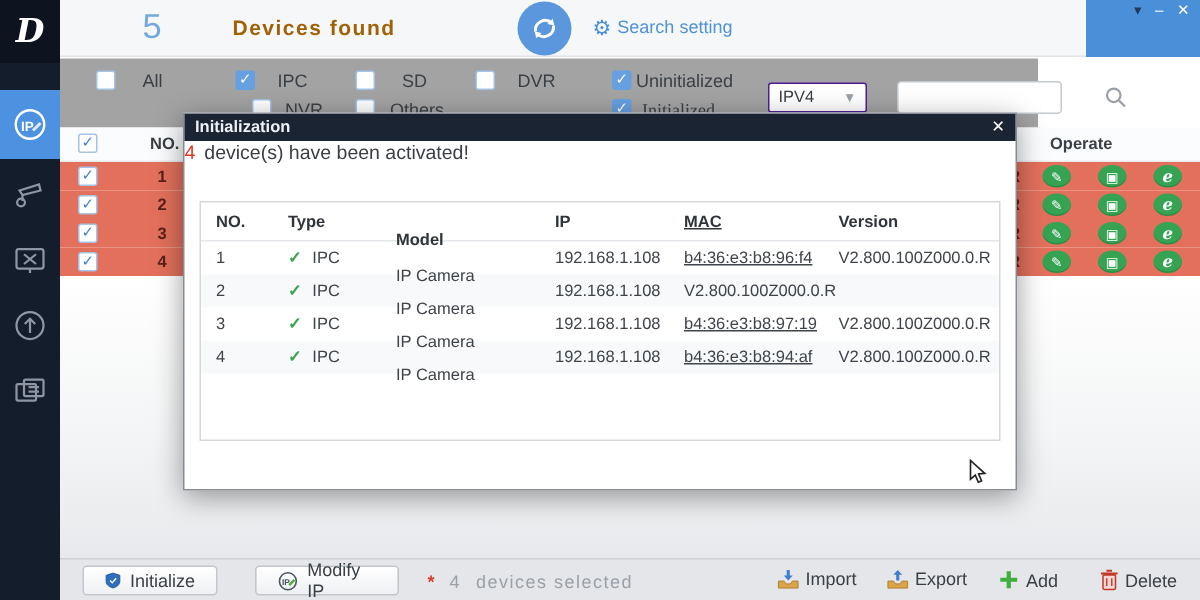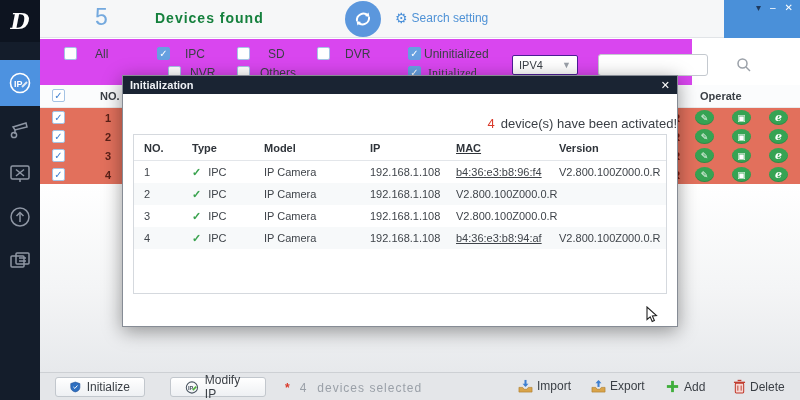--- a/index.html
+++ b/index.html
@@ -10,31 +10,31 @@
   .sidebar { position:absolute; left:0; top:0; width:40px; height:400px; background:#141d2b; z-index:5; }
   .logo-box { height:42px; display:flex; align-items:center; justify-content:center; background:#0d1420; }
   .logo-glyph { color:#fff; font-family:"DejaVu Serif", serif; font-style:italic; font-weight:bold; font-size:22px; line-height:1; }
   .nav-item { width:40px; height:42px; display:flex; align-items:center; justify-content:center; }
   .nav-item.active { background:#4d92e0; height:46px; }
   .nav-stack { position:absolute; top:60px; left:0; width:40px; display:flex; flex-direction:column; gap:2px; }
 
   
   .header { position:absolute; left:40px; top:0; width:760px; height:38px; background:#f6f7f8; border-bottom:1px solid #e1e4e7; }
   .dev-count { position:absolute; left:55px; top:4px; font-size:23px; color:#74a9de; }
-  .dev-title { position:absolute; left:115px; top:10px; font-size:14px; font-weight:bold; color:#15803d; letter-spacing:1px;text-align:right; }
+  .dev-title { position:absolute; left:115px; top:10px; font-size:14px; font-weight:bold; color:#a16207; letter-spacing:1px;text-align:right; }
   .refresh-btn { position:absolute; left:305px; top:1px; width:36px; height:36px; border-radius:50%; background:#5b97dd; display:flex; align-items:center; justify-content:center; cursor:pointer; }
   .search-setting { position:absolute; left:355px; top:11px; display:flex; align-items:center; gap:4px; color:#4f92d6; font-size:12px; cursor:pointer; }
   .gear-glyph { font-size:14px; color:#4a90d9; line-height:1; }
   .win-controls { position:absolute; right:0; top:0; width:76px; height:38px; background:#4a90d9; display:flex; justify-content:flex-end; align-items:flex-start; gap:9px; padding:2px 7px 0 0; }
   .win-controls span { color:#fff; font-size:10px; line-height:12px; cursor:pointer; }
   .win-controls .menu-caret { color:#173push; }
   .win-controls .menu-caret { color:#1e3a5f; }
 
   
-  .filterbar { position:absolute; left:40px; top:39px; width:652px; height:46px; background:#d946ef; }
+  .filterbar { position:absolute; left:40px; top:39px; width:652px; height:46px; background:#a3a3a3; }
   .cb { position:absolute; width:13px; height:13px; border:1px solid #a5c3e4; background:#fff; border-radius:2px; font-size:10px; line-height:12px; text-align:center; cursor:pointer; color:transparent; }
   .cb.on-blue { background:#66a0e0; border-color:#66a0e0; color:#fff; }
   .cb.on-white { color:#3d7fd0; }
   .flabel { position:absolute; font-size:12px; color:#3b4046; }
   .ipv-select { position:absolute; left:472px; top:16px; width:66px; height:20px; background:#fff; border:1px solid #4c1d95; border-radius:2px; font-size:11px; color:#3b4046; display:flex; align-items:center; justify-content:space-between; padding:0 6px; cursor:pointer; }
   .caret { color:#9aa0a8; font-size:9px; }
   .search-box { position:absolute; left:558px; top:15px; width:110px; height:22px; background:#fff; border:1px solid #c4c9cf; border-radius:3px; font-size:11px; padding:0 6px; color:#3b4046; }
   .mag-btn { position:absolute; left:692px; top:15px; width:24px; height:22px; display:flex; align-items:center; justify-content:center; cursor:pointer; }
 
   
@@ -57,29 +57,29 @@
   .sel-info { position:absolute; left:245px; top:8px; font-size:12px; display:flex; gap:10px; }
   .star { color:#d93a2b; font-weight:bold; }
   .sel-num, .sel-txt { color:#9aa0a8; letter-spacing:1px; }
   .tool-link { position:absolute; top:6px; display:flex; align-items:center; gap:4px; font-size:12px; color:#3a3f45; cursor:pointer; }
 
   
   .modal { position:absolute; left:122px; top:75px; width:556px; height:252px; background:#fff; border:1px solid #868c95; box-shadow:0 4px 18px rgba(0,0,0,.4); z-index:10; }
   .modal-titlebar { height:18px; background:#1a2433; display:flex; align-items:center; justify-content:space-between; padding:0 7px; }
   .modal-title { color:#eef1f5; font-size:11px; font-weight:bold; }
   .modal-close { color:#fff; font-size:11px; cursor:pointer; line-height:1; }
-  .modal-msg { position:absolute; top:40px; left:0; width:100%; text-align:right; font-size:13px; color:#3a3f45; }
+  .modal-msg { position:absolute; top:18px; left:0; width:100%; text-align:left; font-size:13px; color:#3a3f45; }
   .msg-count { color:#d93a2b; margin-right:6px; }
   .m-table { position:absolute; left:10px; right:10px; top:58px; height:160px; border:1px solid #d5d9de; background:#fff; overflow:hidden; }
   .m-row { display:flex; height:22px; line-height:22px; font-size:11px; color:#3f444a; }
   .m-row.alt { background:#f7f9fa; }
   .m-head { height:26px; line-height:26px; font-weight:bold; color:#2f343a; border-bottom:1px solid #e3e6ea; }
   .c1 { width:58px; padding-left:10px; }
   .c2 { width:72px; }
-  .c3 { width:106px; }
+  .c3 { width:106px;margin-top:12px; }
   .c4 { width:86px; }
   .c5 { width:103px;text-decoration:underline; }
   .c6 { flex:1; }
   .chk { color:#3aa34f; font-weight:bold; margin-right:7px; }
   .finish-btn { position:absolute; right:14px; bottom:7px; width:64px; height:20px; background:linear-gradient(#fdfdfd,#e8ebee); border:1px solid #a8b0b8; border-radius:3px; font-size:12px; color:#33383e; display:flex; align-items:center; justify-content:center; cursor:pointer; }
   .cursor-arrow { position:absolute; right:18px; bottom:2px; z-index:12; }
 </style>
 </head>
 <body>
 
@@ -334,20 +334,21 @@
         <span class="c2"><span class="chk">✓</span><span>IPC</span></span>
         <span class="c3">IP Camera</span>
         <span class="c4">192.168.1.108</span>
         <span class="c6">V2.800.100Z000.0.R</span>
       </div>
       <div class="m-row">
         <span class="c1">3</span>
         <span class="c2"><span class="chk">✓</span><span>IPC</span></span>
         <span class="c3">IP Camera</span>
         <span class="c4">192.168.1.108</span>
+        <span class="c5">b4:36:e3:b8:97:19</span>
         <span class="c6">V2.800.100Z000.0.R</span>
       </div>
       <div class="m-row alt">
         <span class="c1">4</span>
         <span class="c2"><span class="chk">✓</span><span>IPC</span></span>
         <span class="c3">IP Camera</span>
         <span class="c4">192.168.1.108</span>
         <span class="c5">b4:36:e3:b8:94:af</span>
         <span class="c6">V2.800.100Z000.0.R</span>
       </div>

